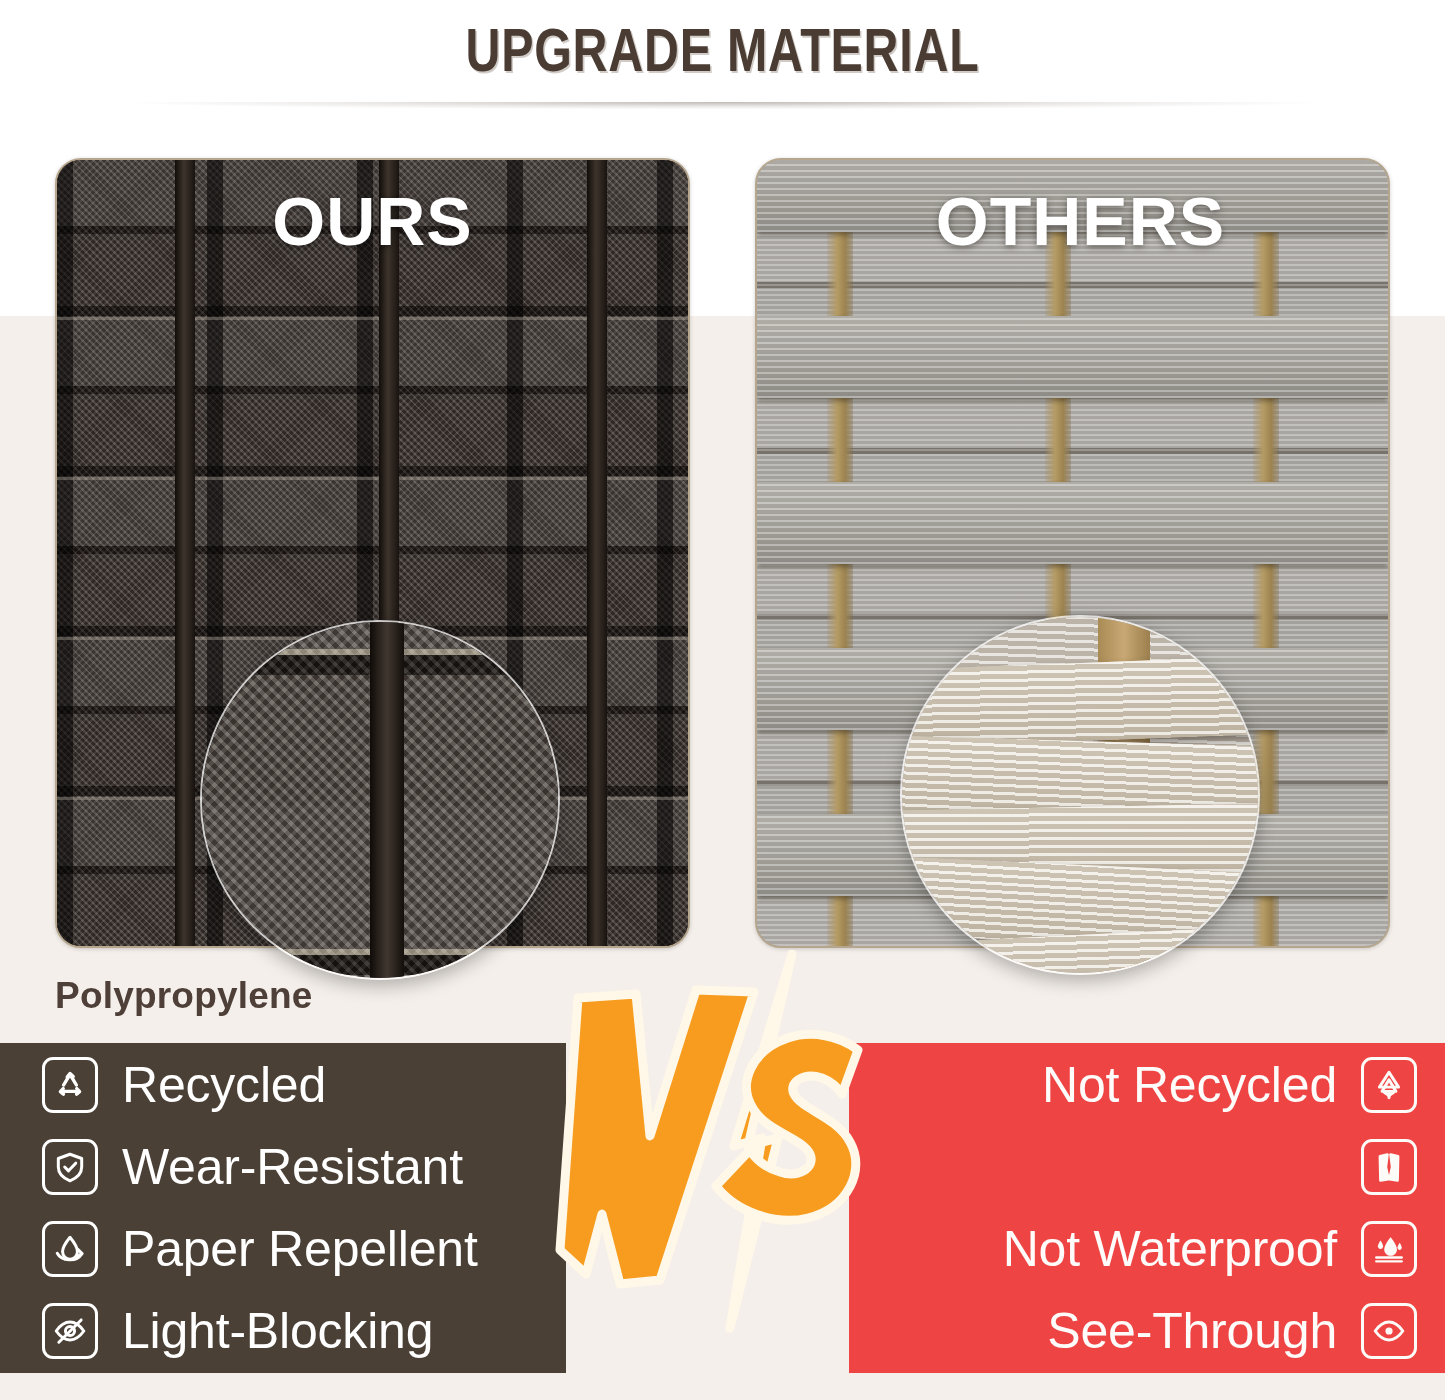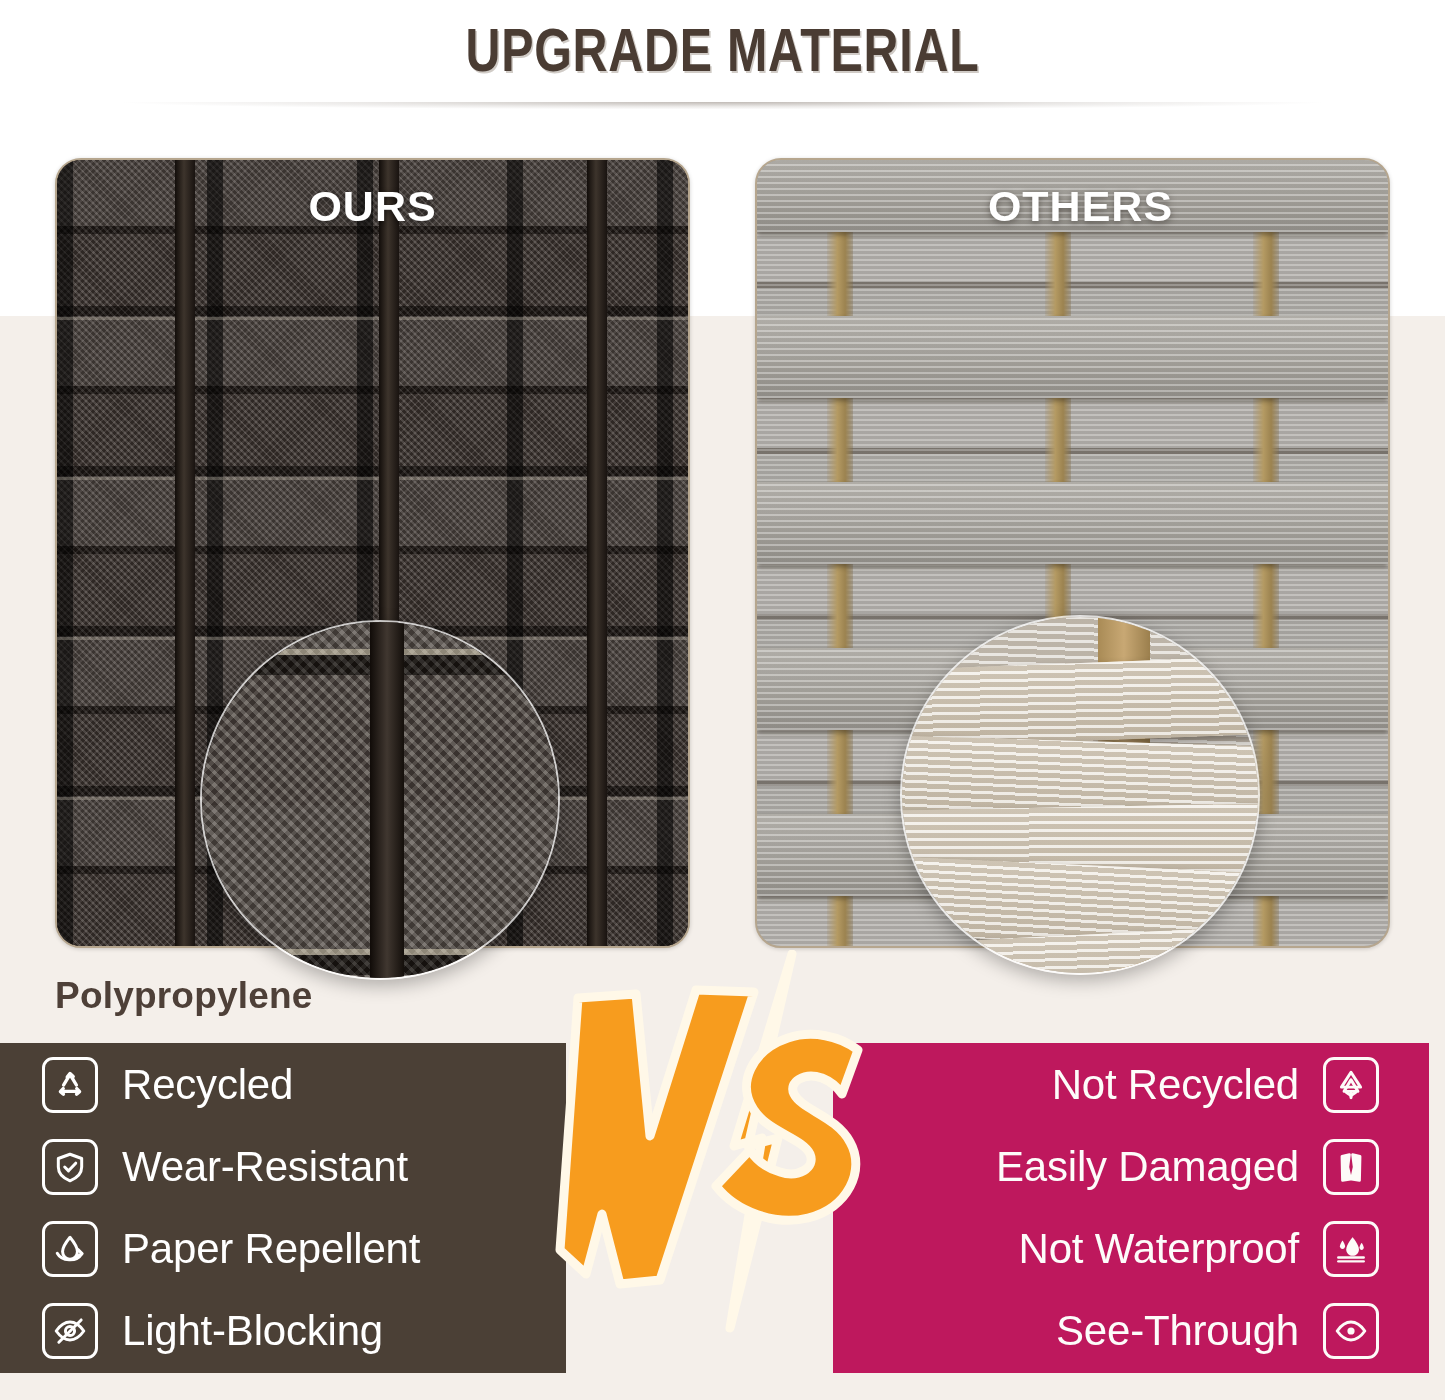--- a/index.html
+++ b/index.html
@@ -111,21 +111,21 @@
       repeating-linear-gradient(0deg,
         rgba(255,255,255,0.30) 0px, rgba(255,255,255,0.30) 2px,
         rgba(0,0,0,0.04) 2px, rgba(0,0,0,0.04) 6px),
       linear-gradient(180deg, #b7b4ae 0%, #a6a39d 55%, #94918b 100%);
     box-shadow: 0 3px 5px rgba(40,30,20,0.45);
   }
 
   
   .photo-label {
     position: absolute; top: 182px; width: 635px;
-    text-align: center; font-size: 43px; font-weight: 700;
+    text-align: center; font-size: 68px; font-weight: 700;
     color: #ffffff; letter-spacing: 1px;
     text-shadow: 0 2px 6px rgba(0,0,0,0.45);
     z-index: 6;
   }
   .photo-label.left  { left: 55px; }
   .photo-label.right { left: 755px; text-shadow: 0 2px 7px rgba(40,35,30,0.55); margin-left: 8px; }
 
   
   .mag {
     position: absolute; border-radius: 50%;
@@ -192,28 +192,28 @@
   }
   .mat-left  { left: 55px; }
   .mat-right { right: 55px; }
 
   
   .bar {
     position: absolute; top: 1043px; height: 330px;
     display: flex; flex-direction: column; justify-content: center;
   }
   .bar-left  { left: 0;  width: 566px; background: #4b4036; padding-left: 42px; }
-  .bar-right { right: 16px; width: 596px; background: #be185d; padding-right: 50px; align-items: flex-end; }
+  .bar-right { right: 0; width: 596px; background: #ef4444; padding-right: 28px; align-items: flex-end; }
 
   .feat {
     display: flex; align-items: center; gap: 24px;
     height: 82px;
   }
   .feat-text {
-    font-size: 42px; color: #ffffff; font-weight: 400;
+    font-size: 50px; color: #ffffff; font-weight: 400;
     white-space: nowrap; letter-spacing: -0.2px;
   }
   .bar-right .feat-text { color: #fdfcfa; }
   .icon-box {
     width: 56px; height: 56px; flex: 0 0 56px;
     border: 3.5px solid #ffffff; border-radius: 11px;
     display: flex; align-items: center; justify-content: center;
   }
   .bar-right .icon-box { border-color: #fdfbf8; }
   .icon-box svg { display: block; }
@@ -338,21 +338,20 @@
           <path d="M16 4 L25 18 H7 Z"></path>
           <path d="M16 11 L22.5 22 H9.5 Z"></path>
           <path d="M16 22 V28"></path>
           <path d="M16 26 L11.5 22.8"></path>
           <path d="M16 26 L20.5 22.8"></path>
         </svg>
       </span>
     </div>
 
     <div class="feat">
-      <span class="feat-text">Easily Damaged</span>
       <span class="icon-box">
         <svg width="34" height="34" viewBox="0 0 32 32" fill="none" stroke="#fdfbf8" stroke-width="2.6" stroke-linecap="round" stroke-linejoin="round">
           <path d="M7.5 6 L14.5 4.4 L13 16 L15.5 27.4 L8 28.6 Z" fill="#fdfbf8"></path>
           <path d="M24.5 6 L17.5 4.4 L19 16 L16.5 27.4 L24 28.6 Z" fill="#fdfbf8"></path>
         </svg>
       </span>
     </div>
 
     <div class="feat">
       <span class="feat-text">Not Waterproof</span>

